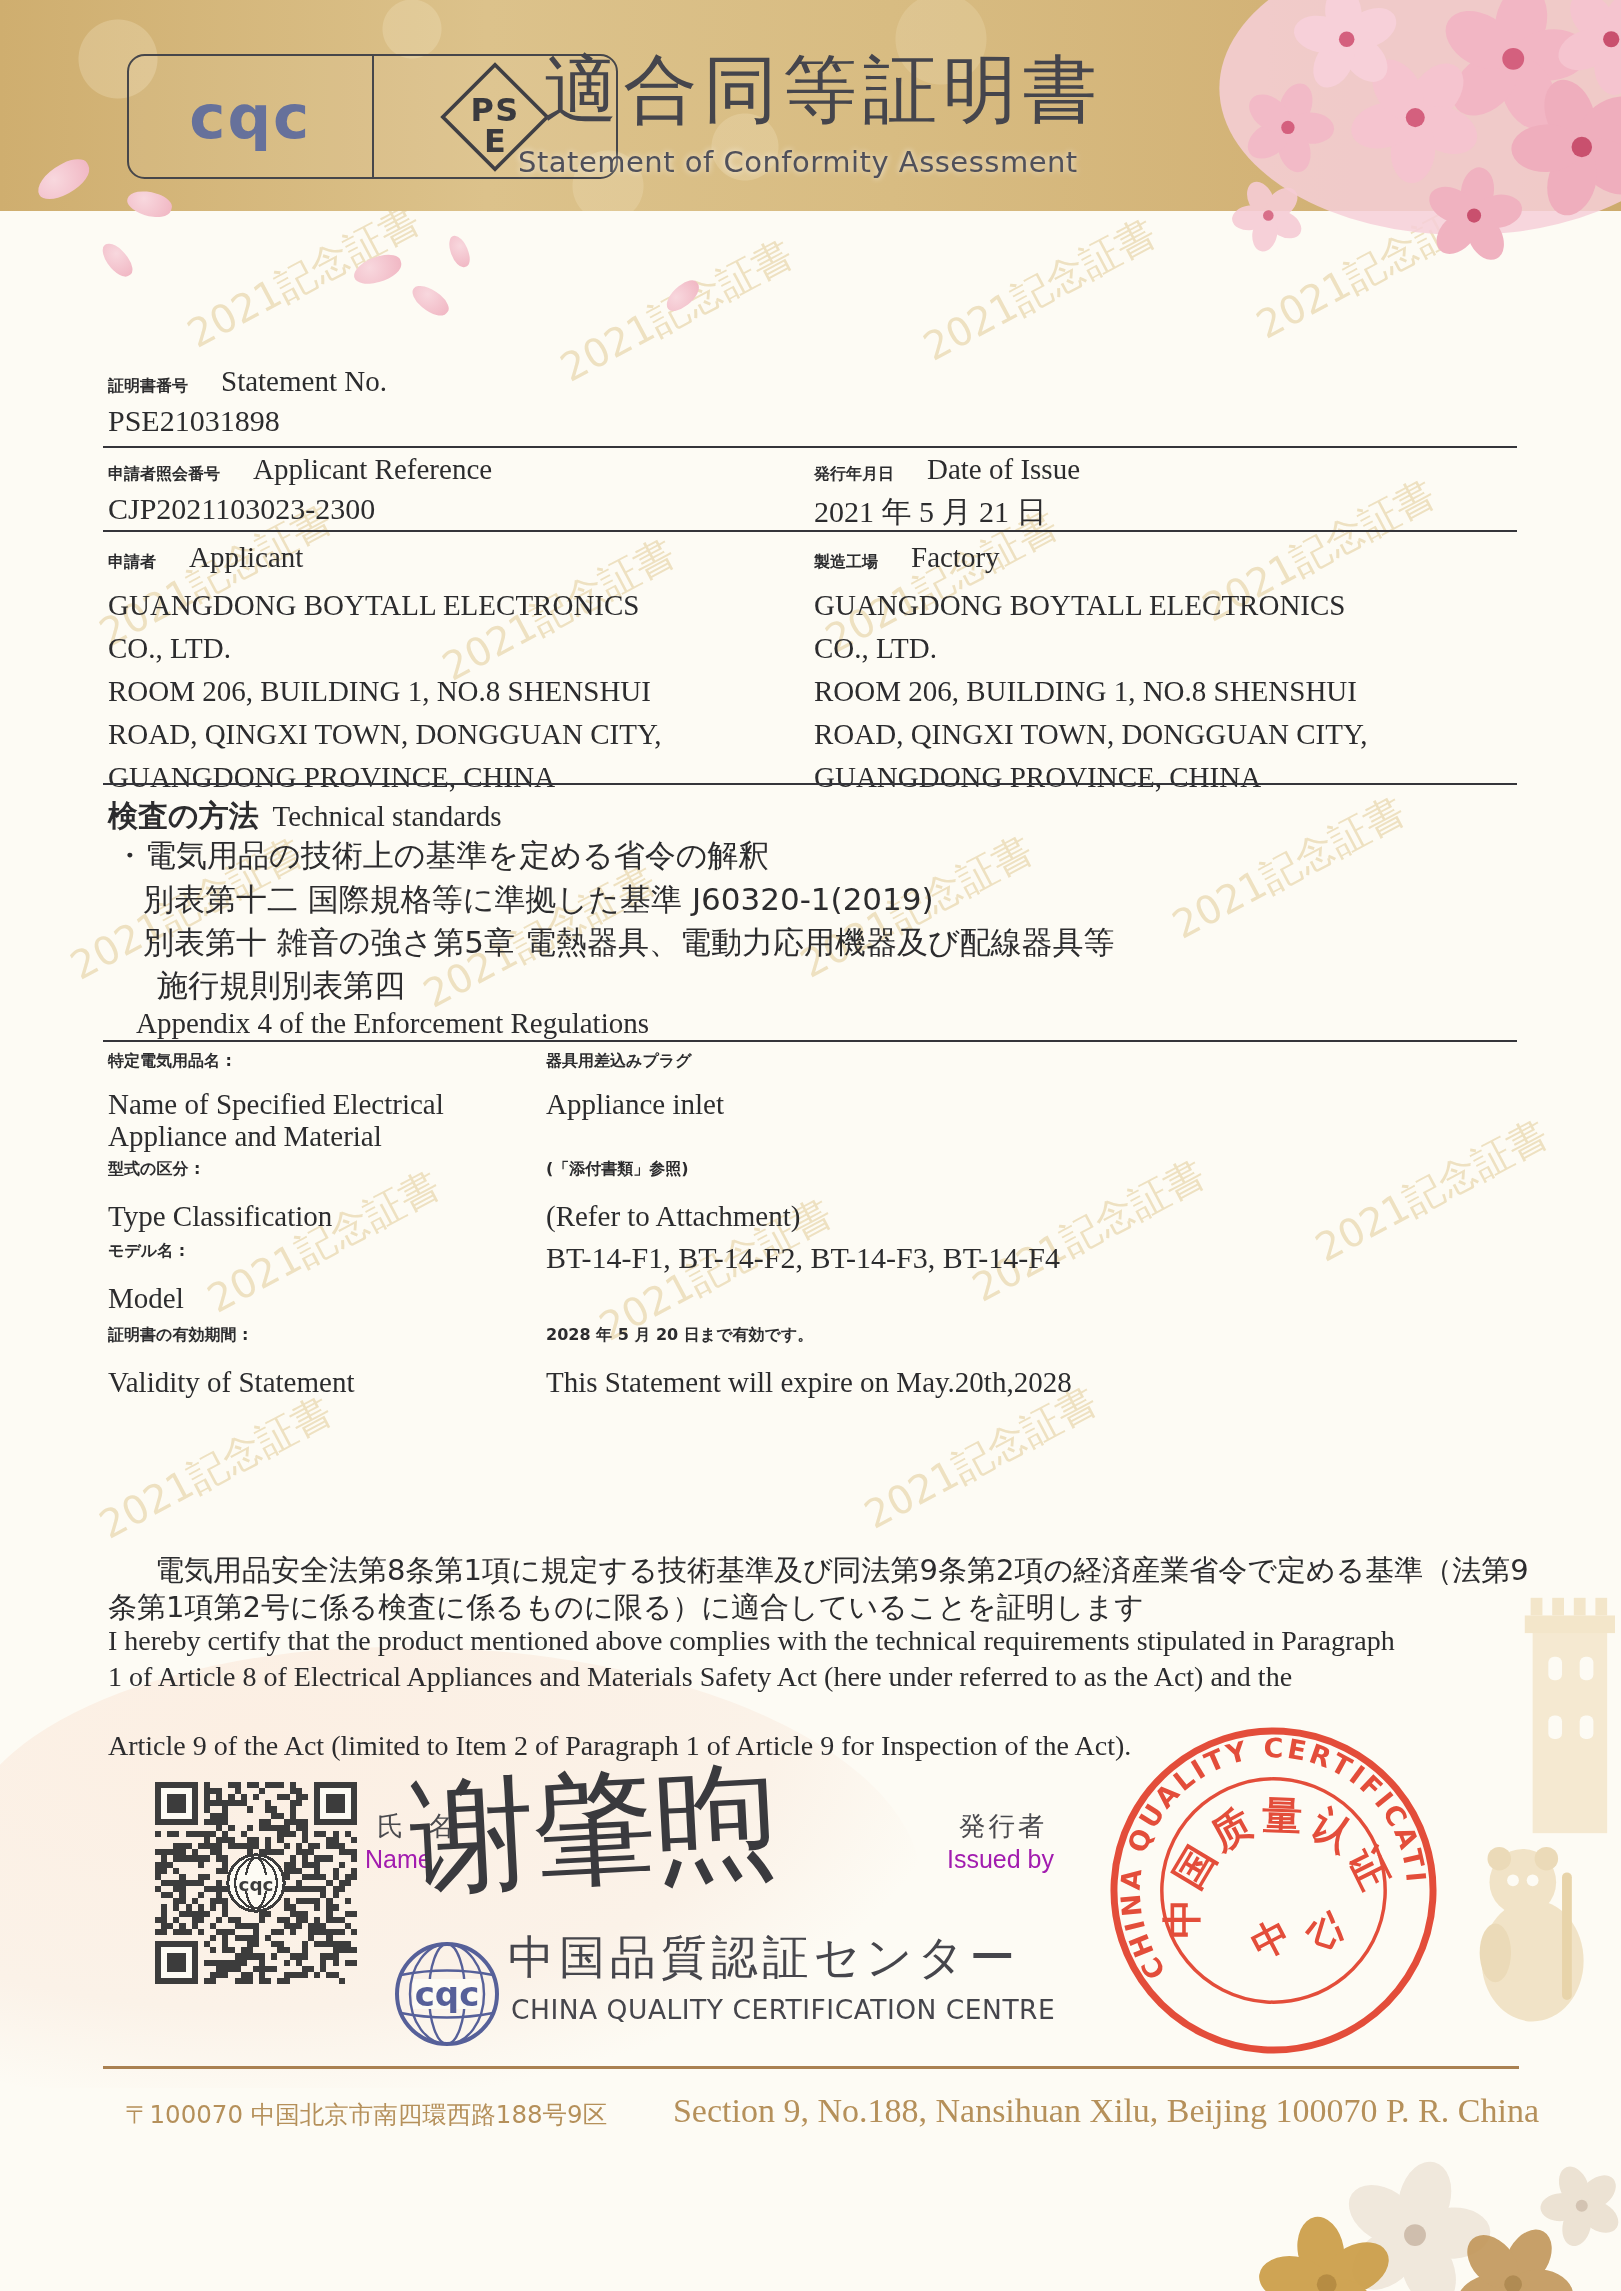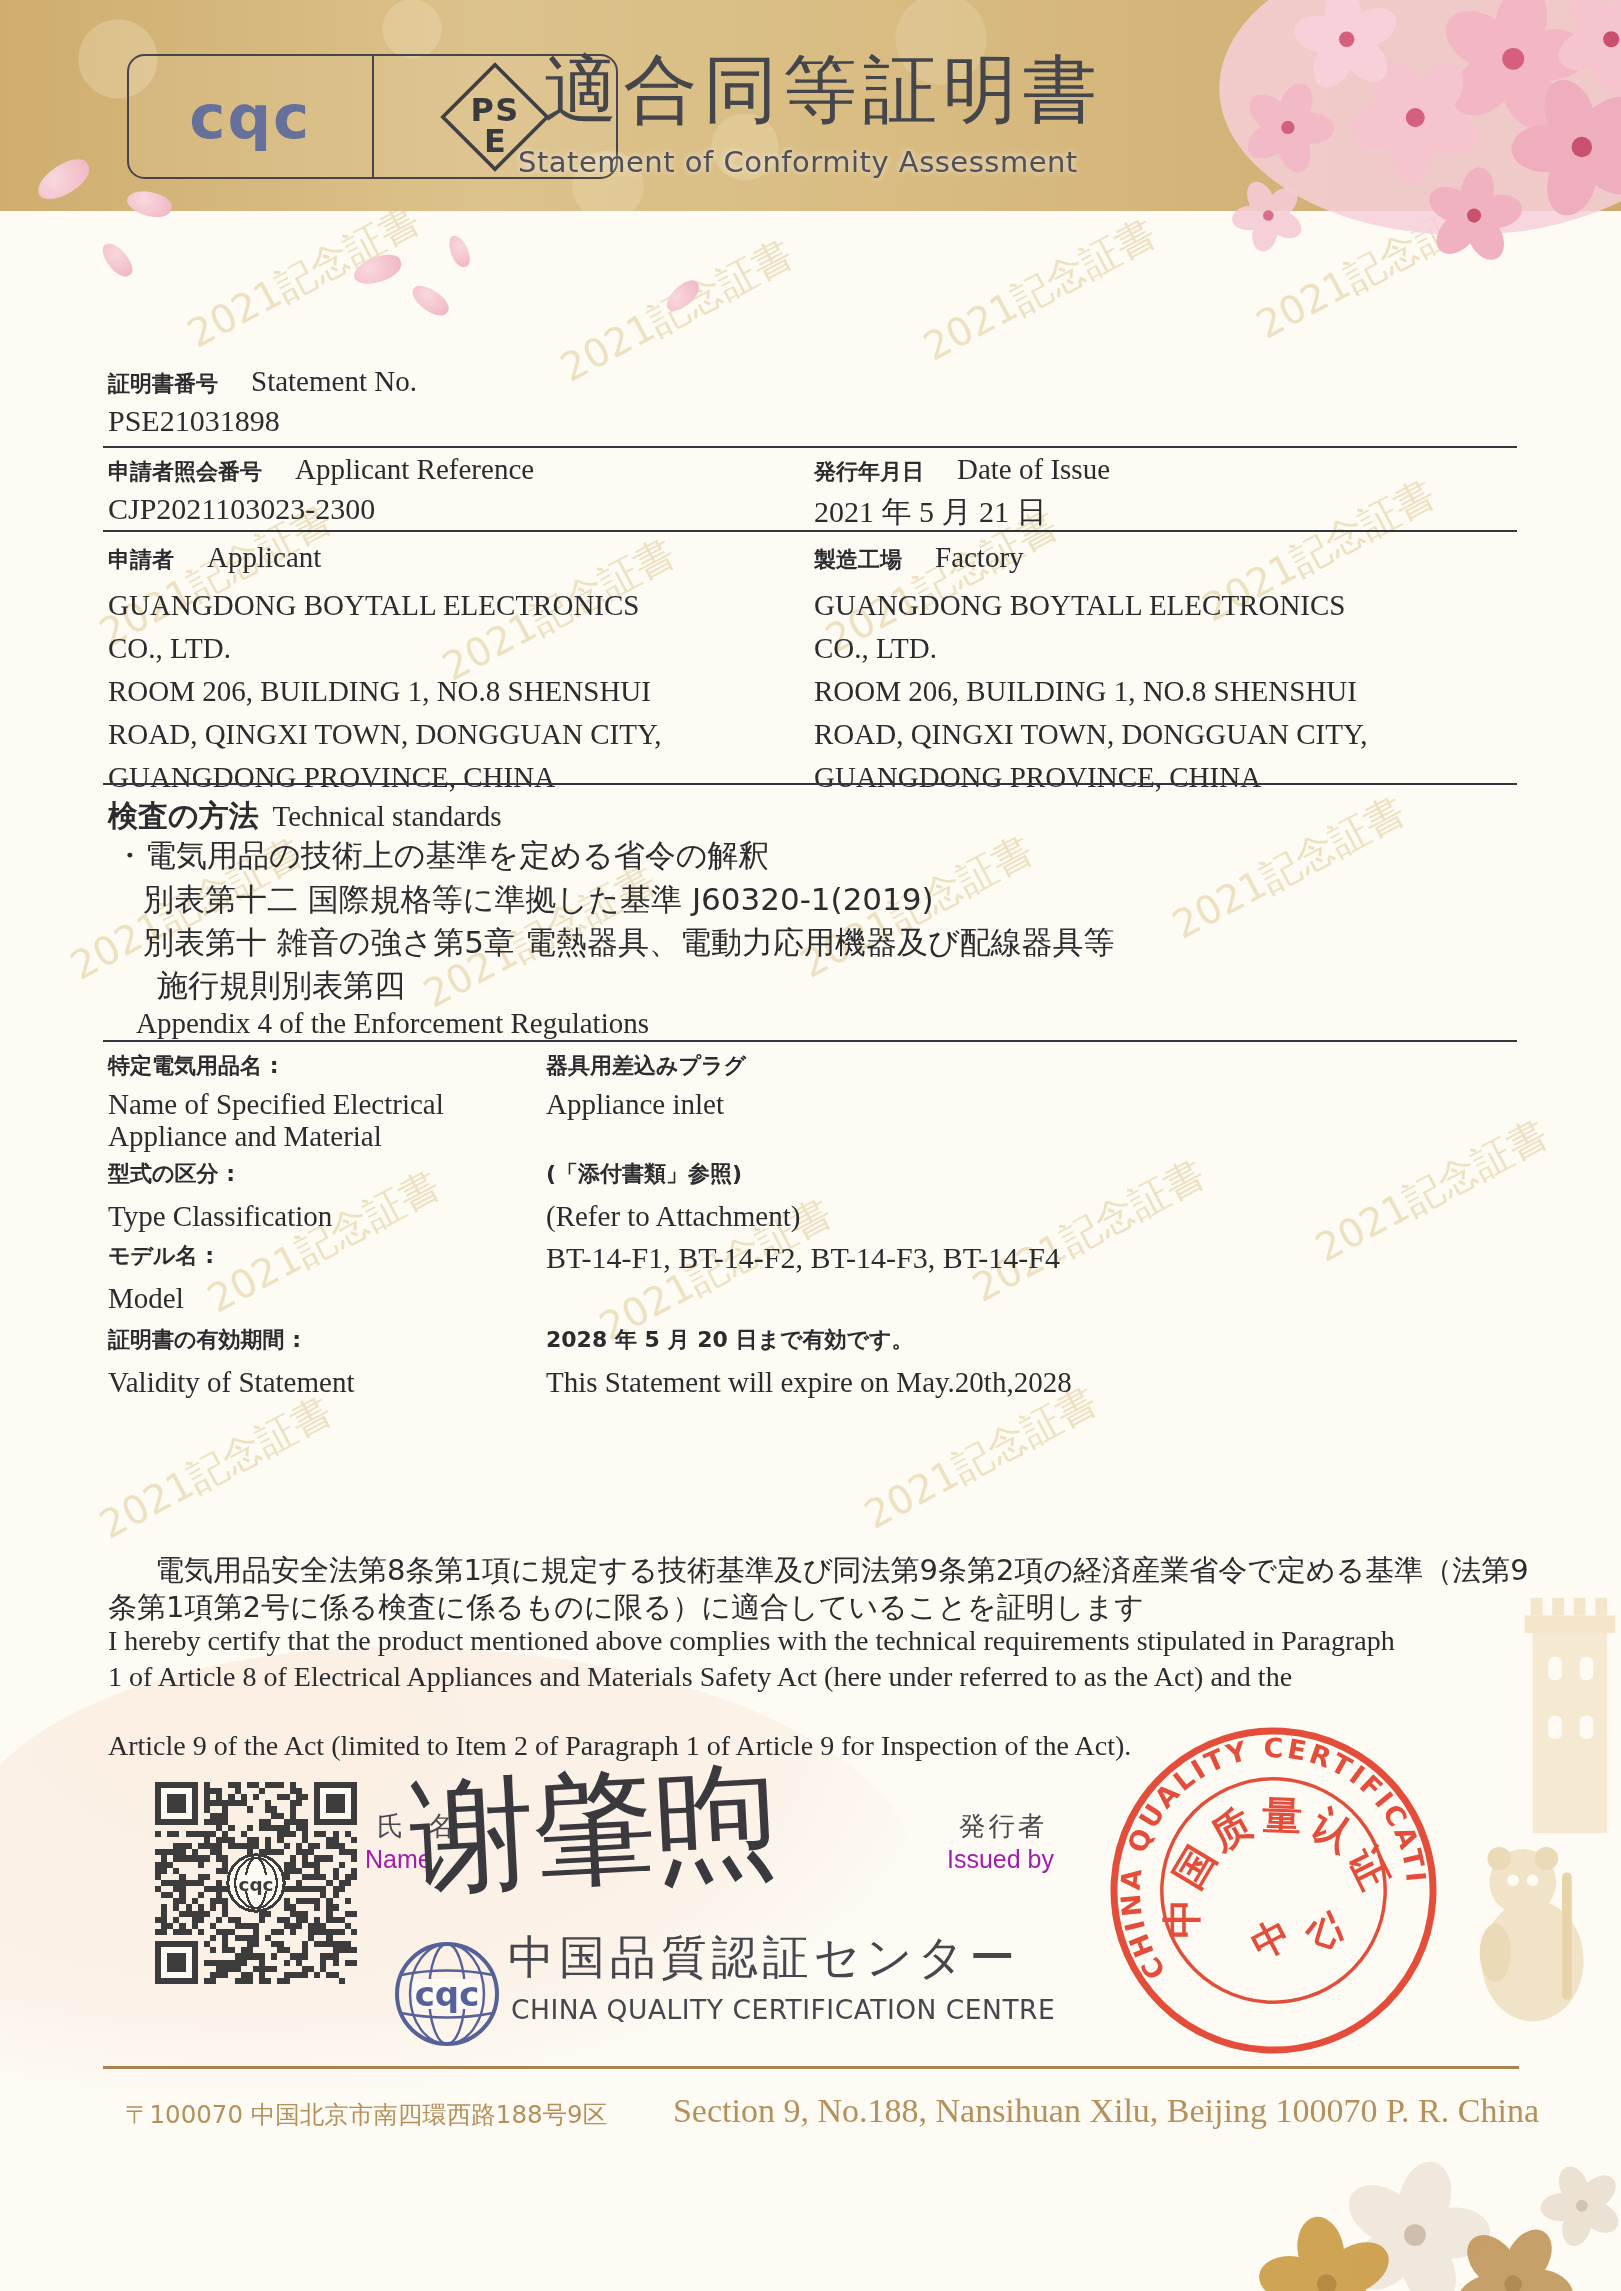--- a/index.html
+++ b/index.html
@@ -20,21 +20,21 @@
             border-radius:17.6px;display:flex;background:rgba(255,255,255,0.06);}
   .logo-cell{flex:1;display:flex;align-items:center;justify-content:center;}
   .logo-cell.first{border-right:2.9px solid #46464a;}
   .cqc-word{font-family:"DejaVu Sans",sans-serif;font-weight:bold;font-size:61px;color:#66719b;letter-spacing:2px;}
   .title-jp{position:absolute;left:529px;top:41px;width:588px;text-align:center;
             font-family:"DejaVu Serif","Liberation Serif",serif;font-size:74px;color:#45454c;letter-spacing:5.9px;white-space:nowrap;}
   .title-en{position:absolute;left:518px;top:145px;width:490px;text-align:center;
             font-family:"DejaVu Sans",sans-serif;font-size:29px;color:#50505a;letter-spacing:0.5px;white-space:nowrap;
             text-shadow:0 0 5.9px rgba(255,255,255,.8);}
   
-  .jl{font-family:"DejaVu Sans",sans-serif;font-weight:600;font-size:22px;color:#2c2c2e;white-space:nowrap;}
+  .jl{font-family:"DejaVu Sans",sans-serif;font-weight:600;font-size:16px;color:#2c2c2e;white-space:nowrap;}
   .el{font-family:"Liberation Serif",serif;font-size:29px;color:#2c2c2e;white-space:nowrap;}
   .val{font-family:"Liberation Serif",serif;font-size:30px;color:#2c2c2e;white-space:nowrap;}
   .gap{display:inline-block;width:29px;}
   .hr{position:absolute;left:103px;width:1414px;height:2px;background:#35353a;}
   .addr div{font-family:"Liberation Serif",serif;font-size:29px;line-height:43px;white-space:nowrap;color:#2c2c2e;}
   .std{font-family:"DejaVu Sans",sans-serif;font-size:29px;color:#2c2c2e;white-space:nowrap;}
   .para-jp{font-family:"DejaVu Sans",sans-serif;font-size:29px;color:#2c2c2e;white-space:nowrap;}
   .para-en{font-family:"Liberation Serif",serif;font-size:28px;color:#2c2c2e;white-space:nowrap;}
   
   .wm{position:absolute;font-family:"DejaVu Sans",sans-serif;font-size:39px;color:rgba(216,188,122,.42);

